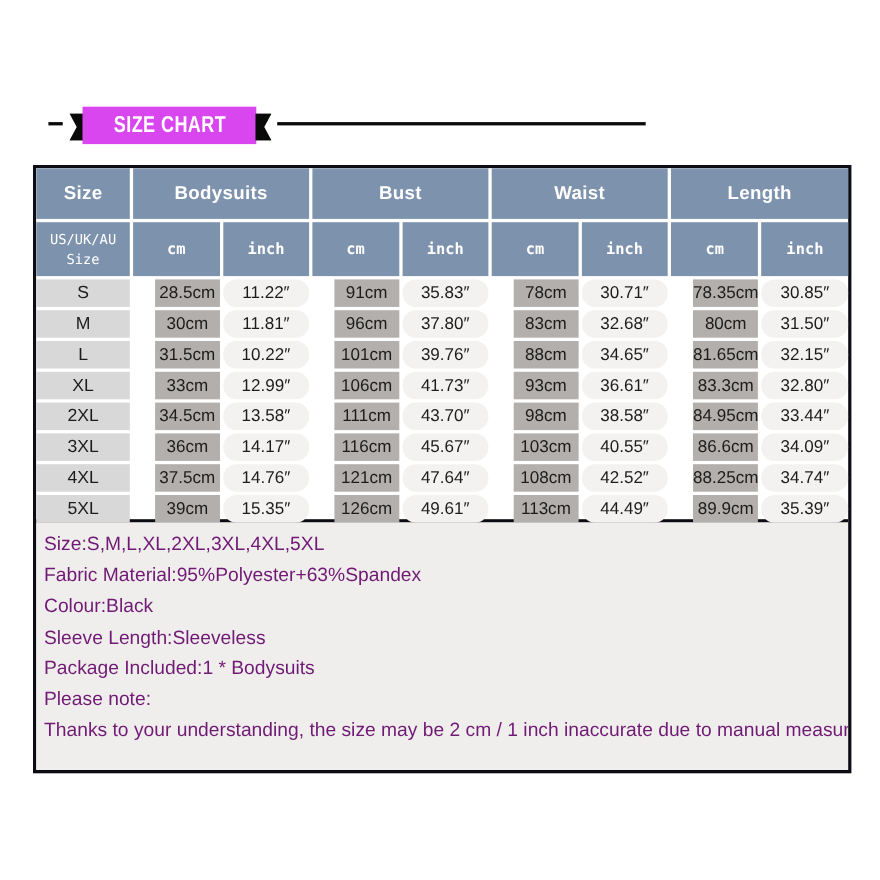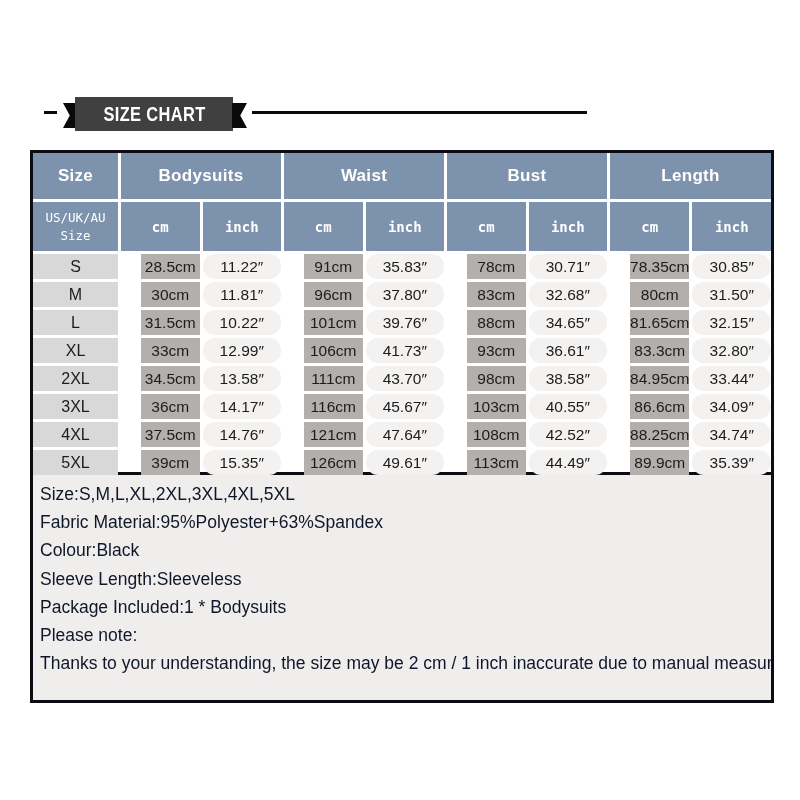--- a/index.html
+++ b/index.html
@@ -5,21 +5,21 @@
   * { margin: 0; padding: 0; box-sizing: border-box; }
   html, body { width: 800px; height: 800px; background: #ffffff; overflow: hidden; }
   body { font-family: "Liberation Sans", sans-serif; position: relative; }
 
   
   .banner { position: absolute; left: 0; top: 0; width: 800px; height: 150px; }
   .banner-dash { position: absolute; left: 44px; top: 111px; width: 13px; height: 3px; background: #0a0a0a; }
   .ribbon-fold { position: absolute; top: 103px; width: 15px; height: 25px; background: #0a0a0a; }
   .ribbon-fold.left  { left: 63px;  clip-path: polygon(0 0, 100% 0, 100% 100%, 0 100%, 45% 50%); }
   .ribbon-fold.right { left: 232px; clip-path: polygon(0 0, 100% 0, 100% 100%, 0 100%, 100% 100%); clip-path: polygon(0 0, 100% 0, 55% 50%, 100% 100%, 0 100%); }
-  .ribbon-main { position: absolute; left: 75px; top: 97px; width: 158px; height: 34px; background: #404040;
+  .ribbon-main { position: absolute; left: 75px; top: 97px; width: 158px; height: 34px; background: #d946ef;
                  display: flex; align-items: center; justify-content: center; }
   .ribbon-title { color: #ffffff; font-weight: 700; font-size: 21px; letter-spacing: 0.5px;
                   transform: scaleX(0.78); white-space: nowrap; }
   .banner-line { position: absolute; left: 252px; top: 111px; width: 335px; height: 3px; background: #0a0a0a; }
 
   
   .chart-box { position: absolute; left: 30px; top: 150px; width: 744px; height: 553px;
                border: 3px solid #0c0c14; background: #ffffff; display: flex; flex-direction: column; }
 
   
@@ -32,43 +32,43 @@
   .size-group-hdr { grid-column: span 1; }
   .unit-hdr { font-family: "DejaVu Sans Mono", monospace; font-weight: 700; font-size: 14px; }
   .us-size-hdr { font-family: "DejaVu Sans Mono", monospace; font-weight: 400; font-size: 12.5px;
                  line-height: 1.4; white-space: pre-line; }
   .c-size { background: #d8d8d8; font-size: 16px; color: #1c1c1c; }
   .c-cm   { background: #b2afac; font-size: 15.5px; color: #1c1c1c; margin-left: 20px; }
   .c-inch { background: #f4f2f0; font-size: 15.5px; color: #1c1c1c; border-radius: 12px; }
 
   
   .details { flex: 1; background: #f0eeec; padding: 5px 0 0 7px; overflow: hidden; }
-  .detail-line { font-size: 17.5px; color: #0f172a; line-height: 28.2px; white-space: nowrap; }
+  .detail-line { font-size: 17.5px; color: #701a75; line-height: 28.2px; white-space: nowrap; }
 </style>
 </head>
 <body>
 
 <div class="banner">
   <div class="banner-dash"></div>
   <div class="ribbon-fold left"></div>
   <div class="ribbon-main">
     <span class="ribbon-title">SIZE CHART</span>
   </div>
   <div class="ribbon-fold right"></div>
   <div class="banner-line"></div>
 </div>
 
 <div class="chart-box">
 
   <div class="size-table">
 
     <div class="cell hdr group-hdr size-group-hdr">Size</div>
     <div class="cell hdr group-hdr">Bodysuits</div>
+    <div class="cell hdr group-hdr">Bust</div>
     <div class="cell hdr group-hdr">Waist</div>
-    <div class="cell hdr group-hdr">Bust</div>
     <div class="cell hdr group-hdr">Length</div>
 
     <div class="cell hdr us-size-hdr">US/UK/AU
 Size</div>
     <div class="cell hdr unit-hdr">cm</div>
     <div class="cell hdr unit-hdr">inch</div>
     <div class="cell hdr unit-hdr">cm</div>
     <div class="cell hdr unit-hdr">inch</div>
     <div class="cell hdr unit-hdr">cm</div>
     <div class="cell hdr unit-hdr">inch</div>

